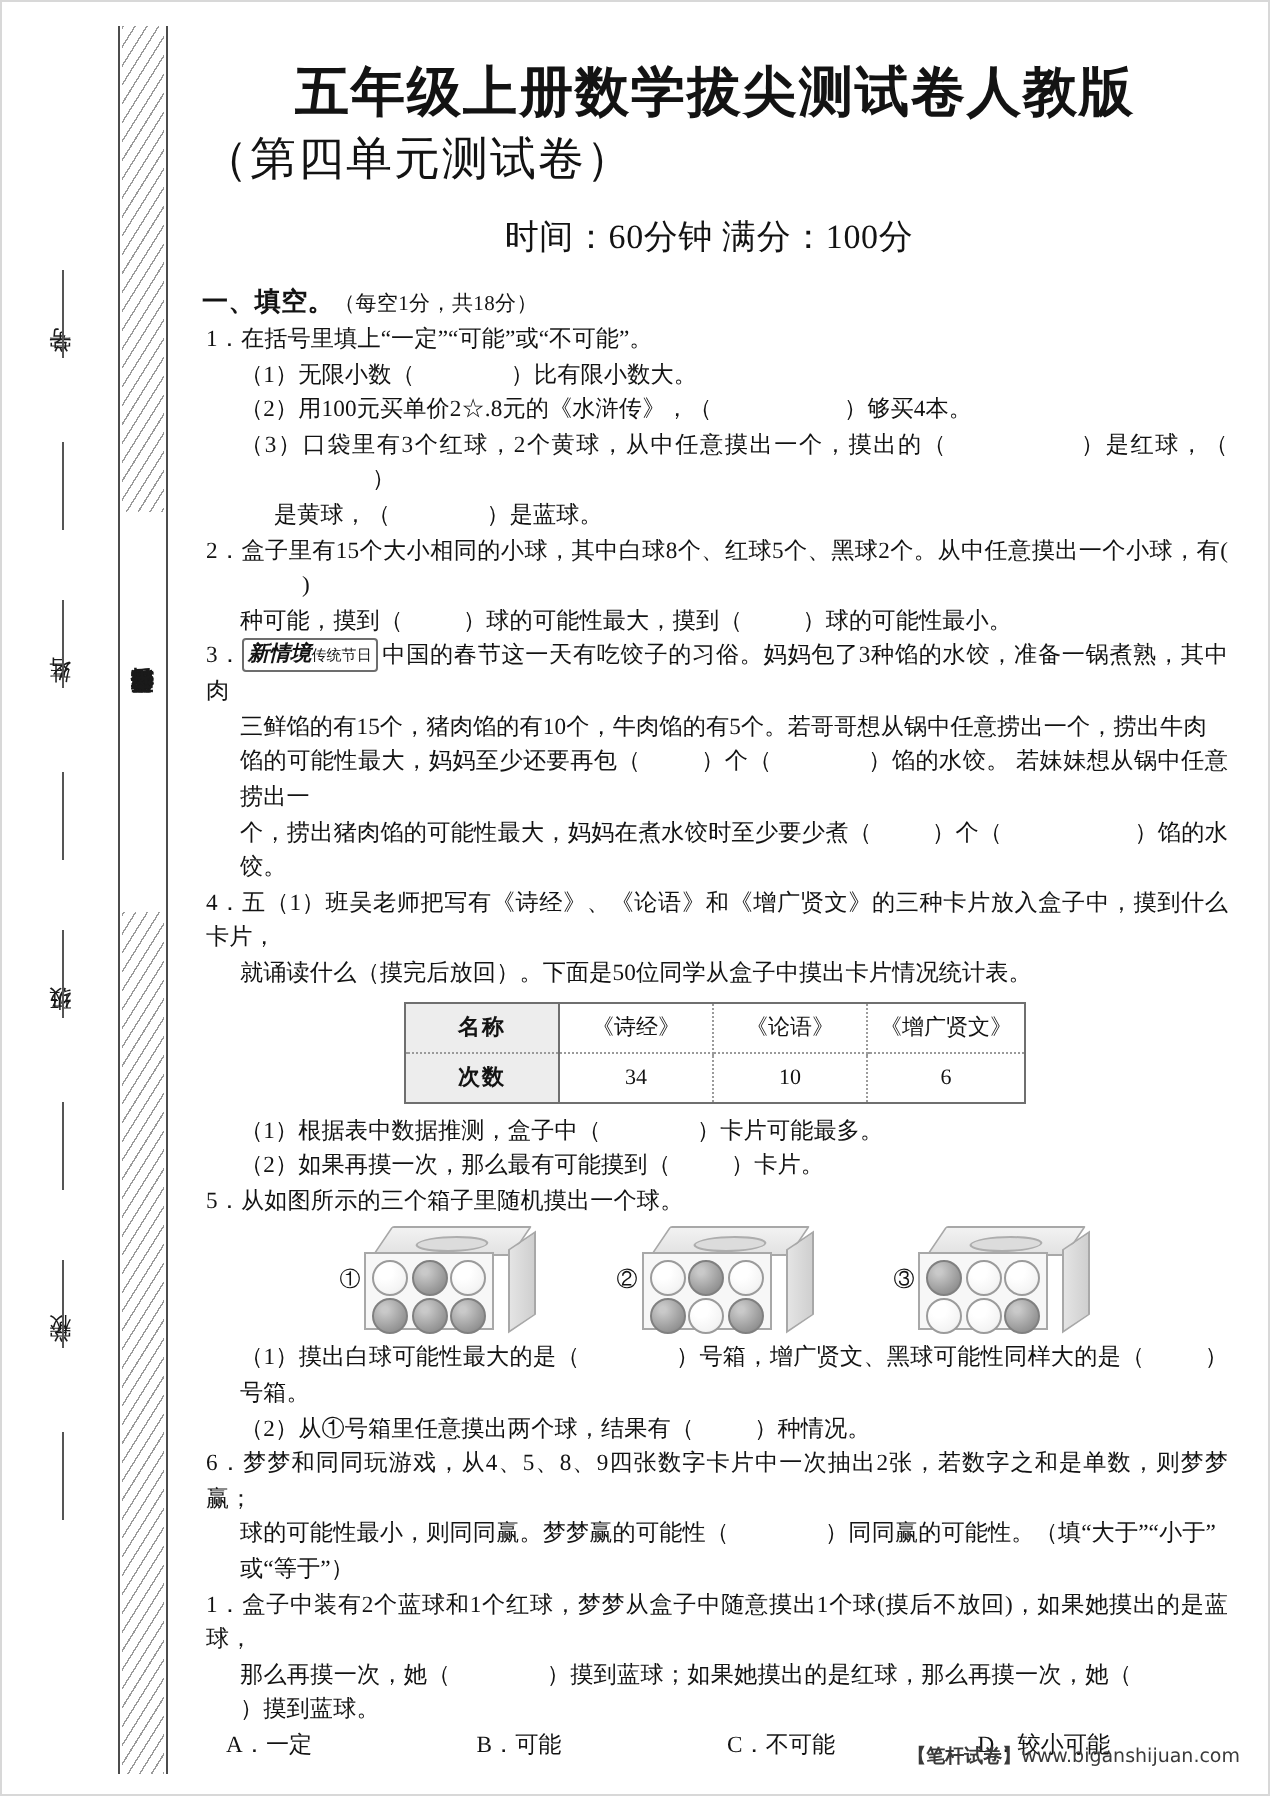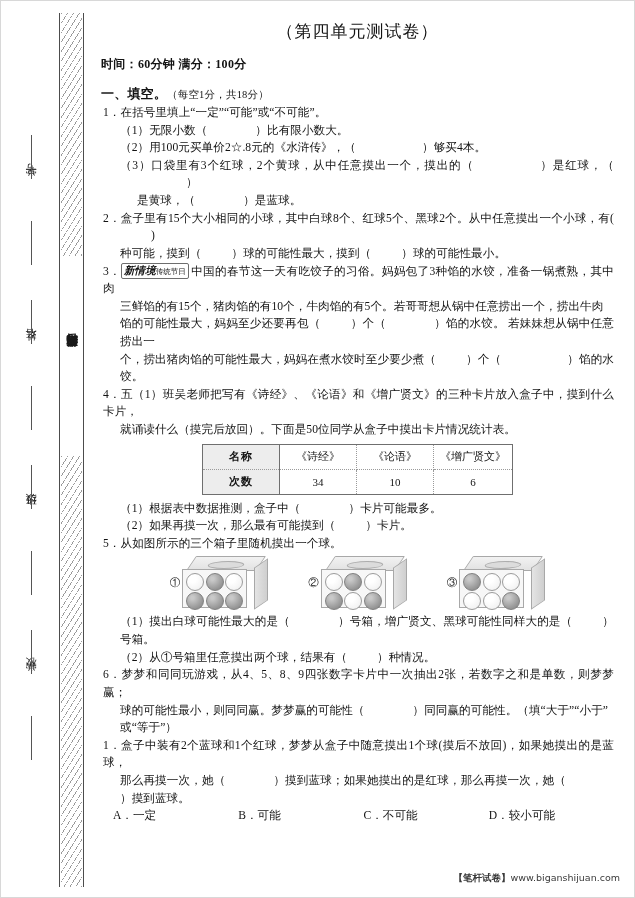--- a/index.html
+++ b/index.html
@@ -105,32 +105,30 @@
     margin: 12px 0 0 0;
     text-align: center;
     font-size: 27px;
     font-weight: 700;
     letter-spacing: 1px;
     line-height: 1.18;
     font-family: "Liberation Serif", "DejaVu Serif", serif;
   }
   h2.subtitle {
     margin: 3px 0 0 0;
-    text-align: center;
-    font-size: 17px;
+    font-size: 23px;
     font-weight: 400;
     letter-spacing: 1px;
     line-height: 1.18;
   }
   .meta {
-    text-align: left;
-    font-size: 12px;
+    text-align: center;
+    font-size: 17px;
     margin: 14px 6px 4px 0;
     letter-spacing: 0.3px;
-    font-weight: bold;
   }
 
   .sec-head {
     font-size: 13px;
     font-weight: 700;
     margin: 12px 0 1px 0;
     letter-spacing: 0.2px;
   }
   .sec-head .pts {
     font-weight: 400;
@@ -296,20 +294,21 @@
     </div>
     <div class="info-field" style="top:675px;">
       <span class="lbl">学校</span>
       <span class="ln" style="top:-46px;height:44px;"></span>
       <span class="ln" style="top:40px;height:44px;"></span>
     </div>
   </div>
 
   <div class="content">
 
+    <h1 class="title">五年级上册数学拔尖测试卷人教版</h1>
     <h2 class="subtitle">（第四单元测试卷）</h2>
     <div class="meta">时间：60分钟 满分：100分</div>
 
     <div class="sec-head">
       <span>一、填空。</span><span class="pts">（每空1分，共18分）</span>
     </div>
 
     <div class="q">
       <span>1．在括号里填上“一定”“可能”或“不可能”。</span>
     </div>

